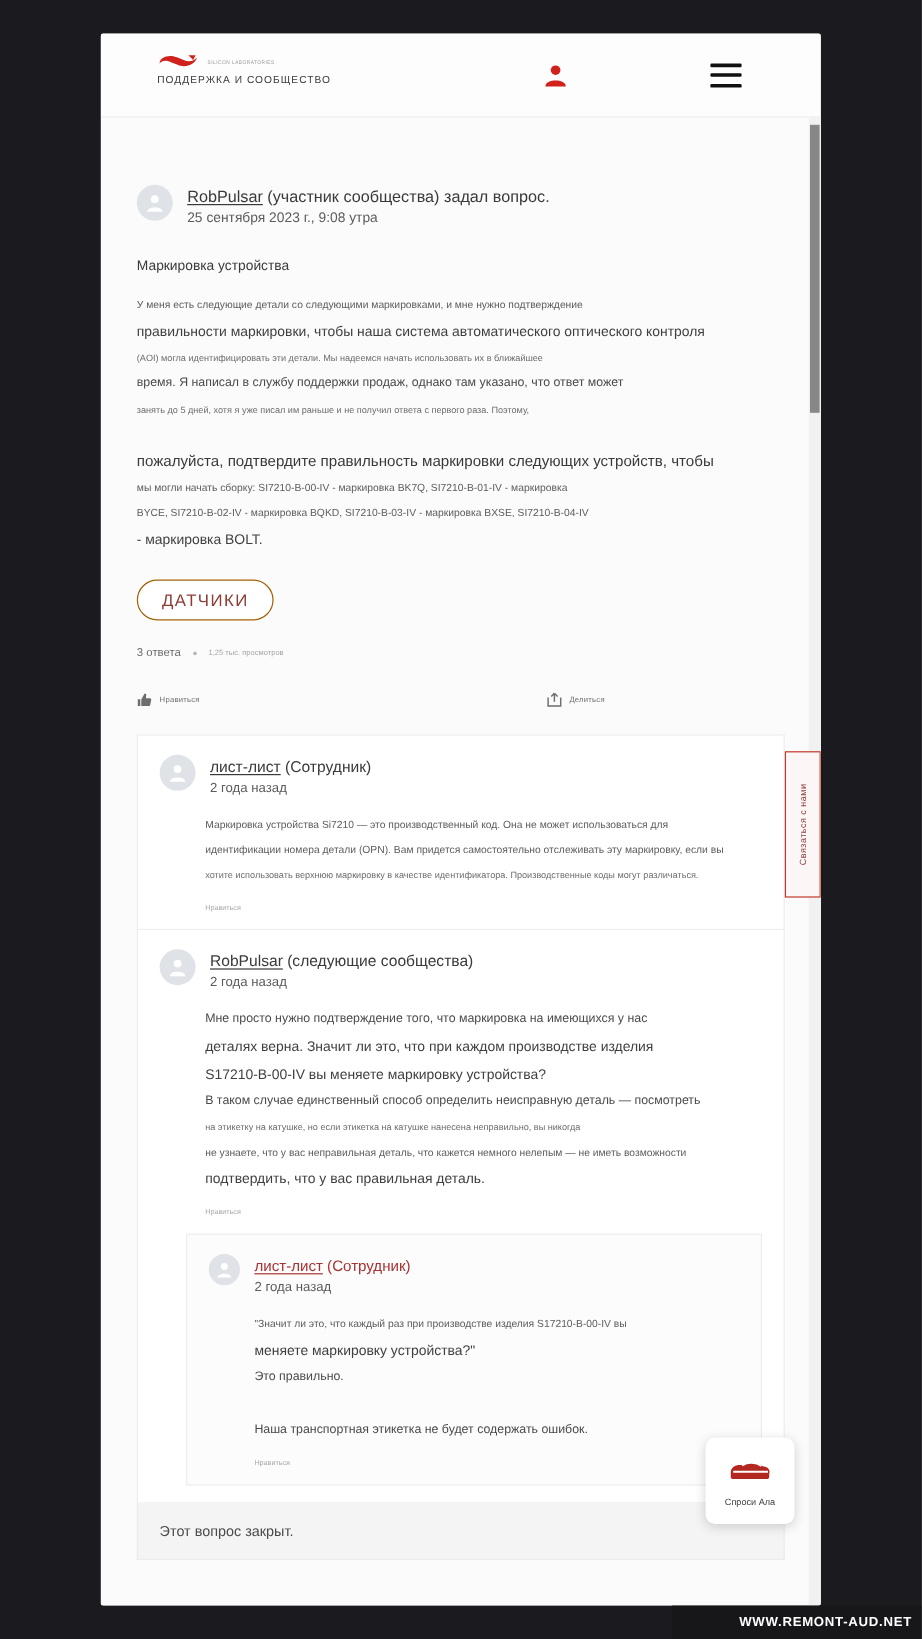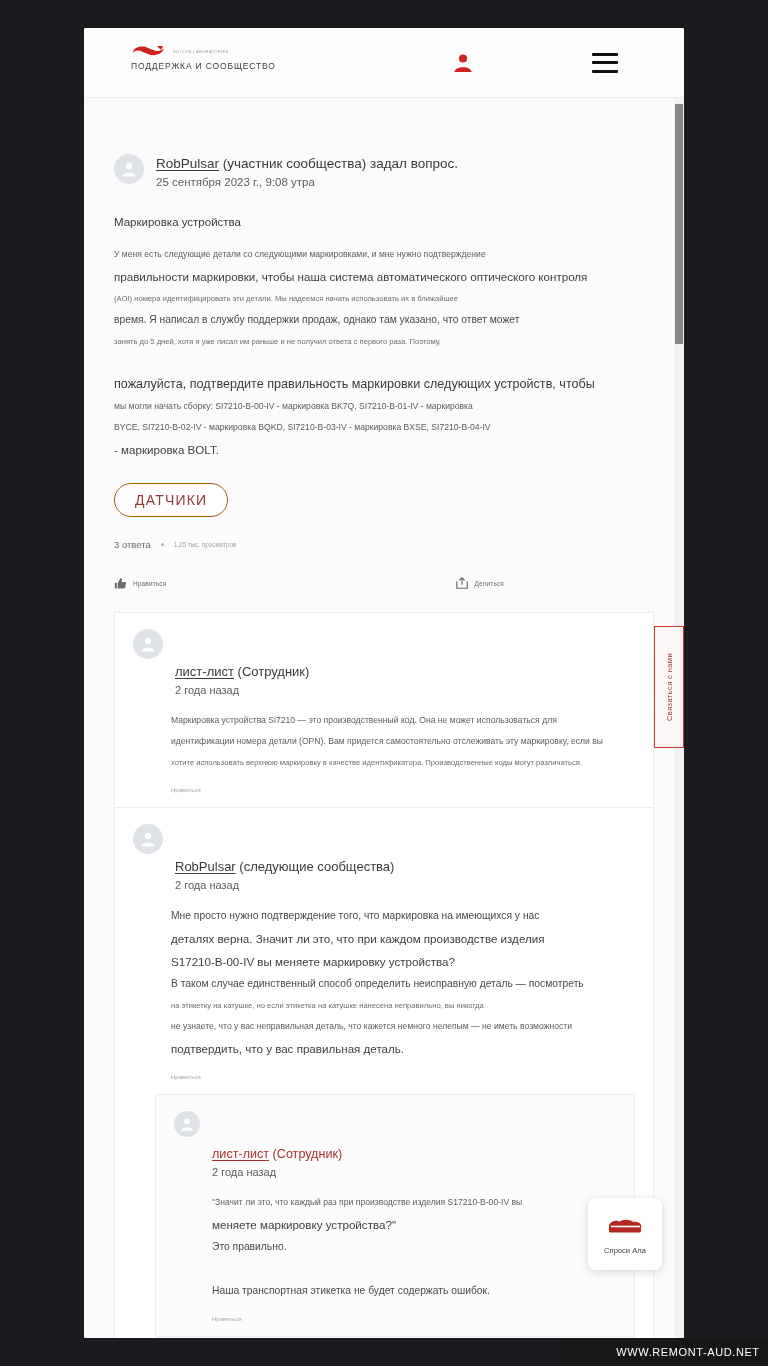--- a/index.html
+++ b/index.html
@@ -122,21 +122,21 @@
   .act span { font-size: 6.4px; color: #6e6e6e; letter-spacing: .2px; }
   .act.share { margin-right: 150px; }
 
   
   .answers-wrap { padding: 0 30px; background: #fbfbfb; }
   .answer-card {
     background: #ffffff; border: 1px solid #ededed;
     padding: 16px 18px 14px 18px;
   }
   .answer-card + .answer-card { border-top: none; }
-  .answer-card .author-line { font-size: 13px; margin-top: 33px; }
+  .answer-card .author-line { font-size: 13px; }
   .answer-card .ts { font-size: 11px; }
   .answer-body { margin-top: 14px; padding-left: 38px; }
   .like-link {
     margin-top: 14px; padding-left: 38px;
     font-size: 6px; color: #a8a8a8; cursor: pointer;
   }
 
   .nested {
     margin: 14px 0 0 22px; background: #fcfcfc;
     border: 1px solid #ededed; padding: 16px 18px 14px 18px;
@@ -177,21 +177,21 @@
   }
   .ask-widget .label { font-size: 7.6px; color: #3d3d3d; }
 
   
   .watermark {
     position: absolute; right: 0; bottom: 0;
     width: 208px; height: 28px; background: #17171a;
     display: flex; align-items: center; justify-content: center;
   }
   .watermark span {
-    color: #ffffff; font-size: 11px; font-weight: normal; letter-spacing: .6px; margin-left: 48px;
+    color: #ffffff; font-size: 11px; font-weight: bold; letter-spacing: .6px; margin-left: 48px;
   }
 </style>
 </head>
 <body>
 
 <div class="screen">
 
   <div class="viewport">
 
     <div class="site-header">
@@ -240,21 +240,21 @@
               </div>
               <div class="ts">25 сентября 2023 г., 9:08 утра</div>
             </div>
           </div>
 
           <div class="q-title">Маркировка устройства</div>
 
           <div class="body-text">
               <span class="ln t-s">У меня есть следующие детали со следующими маркировками, и мне нужно подтверждение</span>
               <span class="ln t-l">правильности маркировки, чтобы наша система автоматического оптического контроля</span>
-              <span class="ln t-xs">(AOI) номера идентифицировать эти детали. Мы надеемся начать использовать их в ближайшее</span>
+              <span class="ln t-xs">(AOI) могла идентифицировать эти детали. Мы надеемся начать использовать их в ближайшее</span>
               <span class="ln t-m">время. Я написал в службу поддержки продаж, однако там указано, что ответ может</span>
               <span class="ln t-xs">занять до 5 дней, хотя я уже писал им раньше и не получил ответа с первого раза. Поэтому,</span>
               <span class="ln t-xl">пожалуйста, подтвердите правильность маркировки следующих устройств, чтобы</span>
               <span class="ln t-s">мы могли начать сборку: SI7210-B-00-IV - маркировка BK7Q, SI7210-B-01-IV - маркировка</span>
               <span class="ln t-s">BYCE, SI7210-B-02-IV - маркировка BQKD, SI7210-B-03-IV - маркировка BXSE, SI7210-B-04-IV</span>
               <span class="ln t-l">- маркировка BOLT.</span>
             </div>
 
           <div class="tag">ДАТЧИКИ</div>
 

